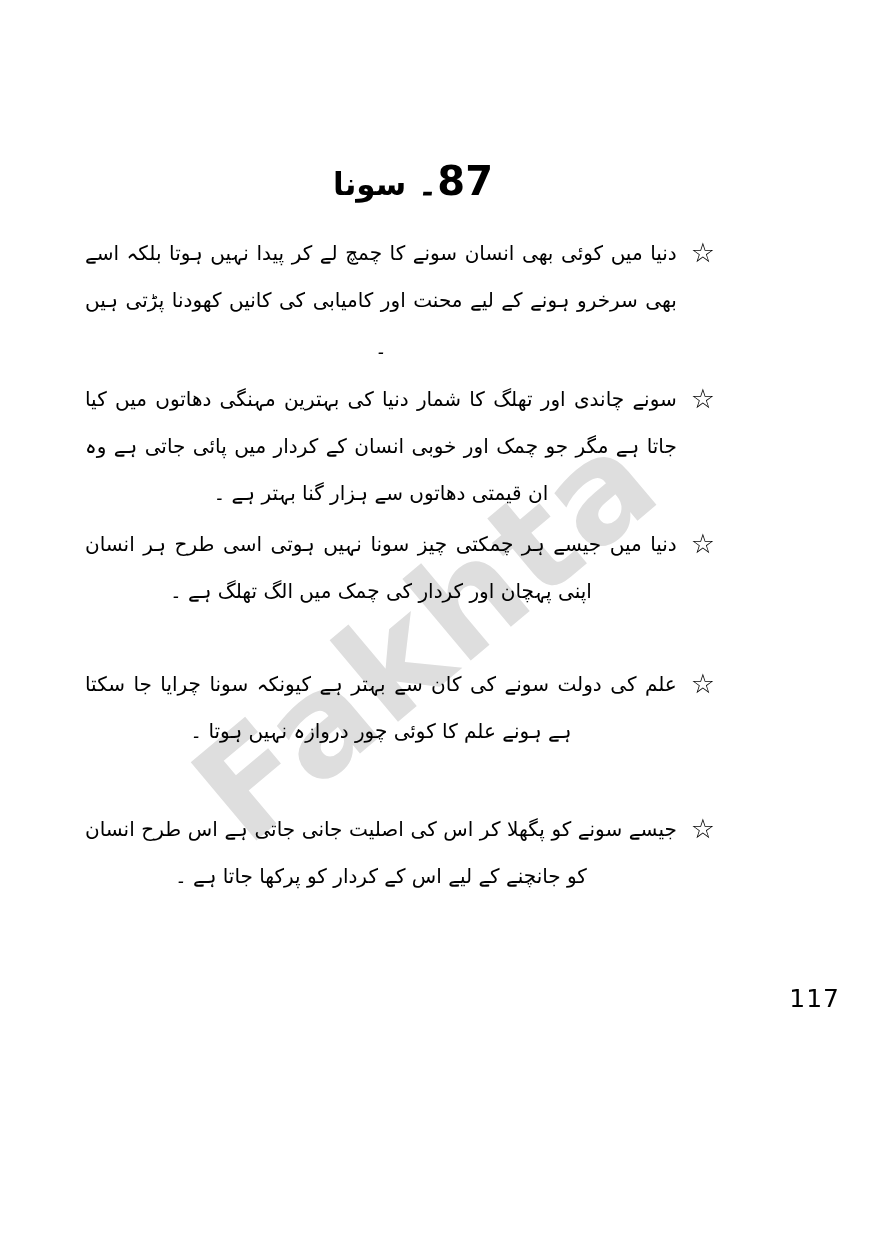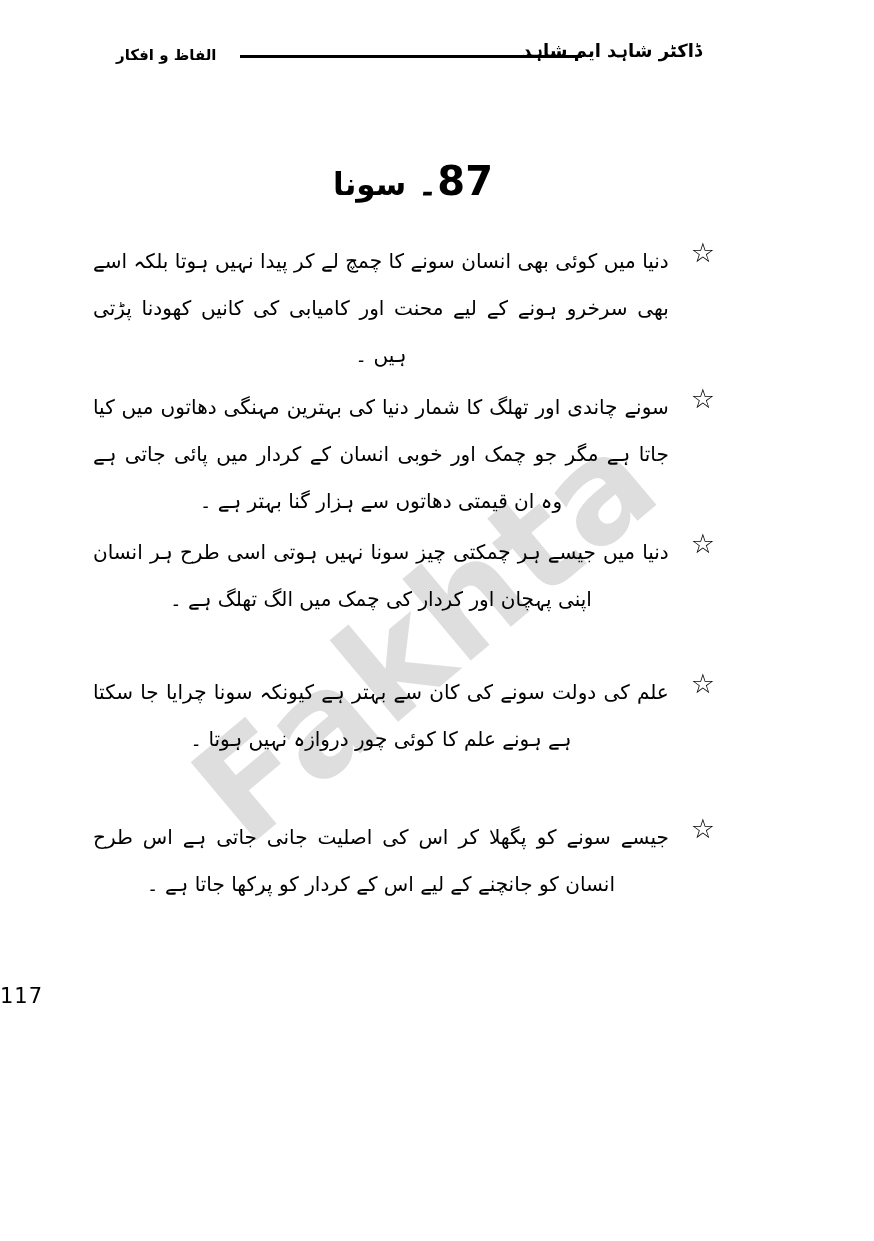--- a/index.html
+++ b/index.html
@@ -58,45 +58,40 @@
     display:flex;flex-direction:row;direction:rtl;
     gap:14px;z-index:1;
   }
   .b1{top:230px;} .b2{top:376px;} .b3{top:521px;} .b4{top:661px;} .b5{top:806px;}
   .star{
     flex:0 0 auto;
     font-size:27px;line-height:1.7;
     font-family:"DejaVu Sans", sans-serif;
   }
   .btext{
-    flex:1 1 auto;margin:8px;
+    flex:1 1 auto;margin:0;
     font-size:20px;line-height:2.35;
     direction:rtl;
     text-align:justify;
     text-align-last:center;
   }
   
   .page-number{
     position:absolute;top:984px;left:0;right:34px;
-    text-align:left;font-size:21px;letter-spacing:1px;
+    text-align:right;font-size:25px;letter-spacing:1px;
     z-index:1;
   }
 </style>
 </head>
 <body>
 
 <div class="page">
 
   <div class="watermark">Fakhta</div>
 
-  <div class="header">
-    <span class="book-title" dir="rtl">الفاظ و افکار</span>
-    <div class="header-rule"></div>
-    <span class="author" dir="rtl">ڈاکٹر شاہد ایم شاہد</span>
-  </div>
 
   <h1 class="title" dir="rtl"><span class="ch-num">87</span><span class="ch-sep">۔</span> <span class="ch-name">سونا</span></h1>
 
   <div class="bullet b1">
     <span class="star">☆</span>
     <p class="btext">دنیا میں کوئی بھی انسان سونے کا چمچ لے کر پیدا نہیں ہوتا بلکہ اسے بھی سرخرو ہونے کے لیے محنت اور کامیابی کی کانیں کھودنا پڑتی ہیں ۔</p>
   </div>
 
   <div class="bullet b2">
     <span class="star">☆</span>

